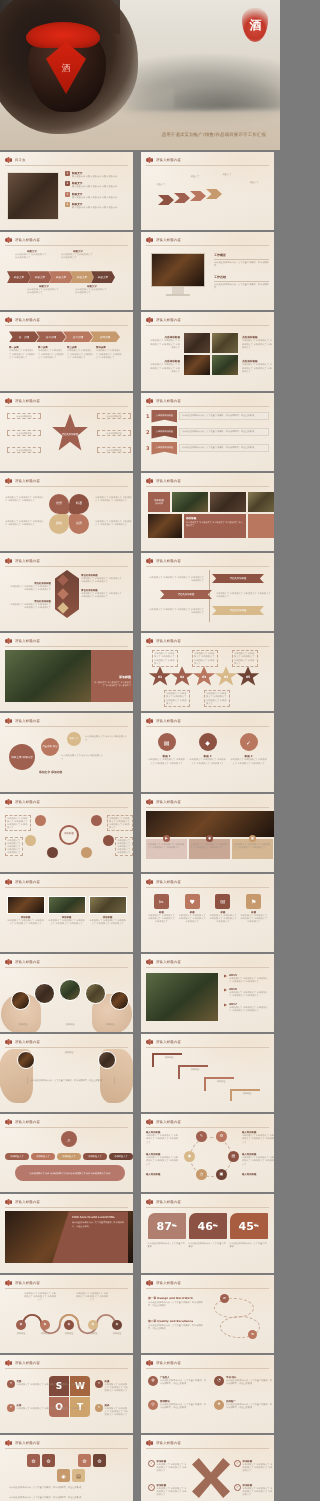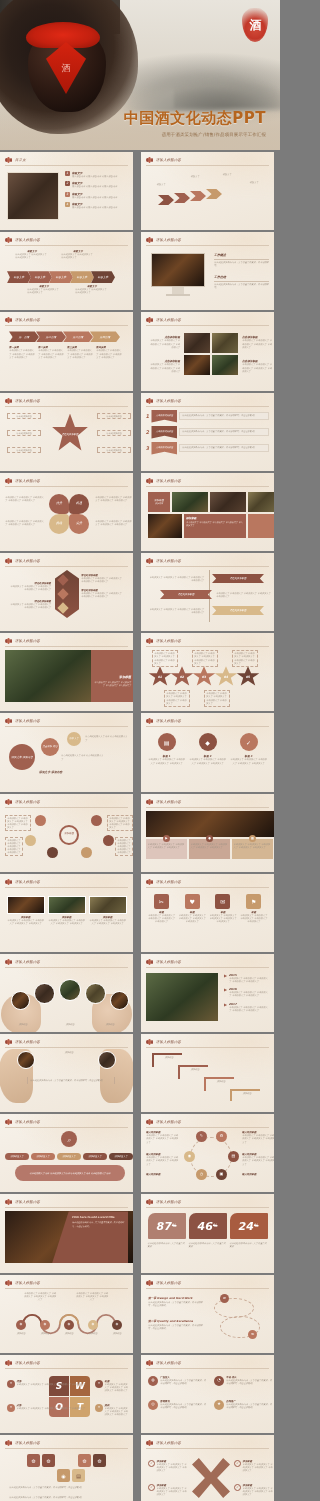--- a/index.html
+++ b/index.html
@@ -83,21 +83,20 @@
   
   .grid{
     display:grid; grid-template-columns:1fr 1fr;
     gap:2px; padding:2px 0 0 0; background:#7b7b7b;
   }
   .slide{
     position:relative; width:133px; height:78.2px; overflow:hidden;
     background:
       radial-gradient(ellipse 120% 90% at 80% 10%, #f0e3d2 0%, rgba(240,227,210,0) 58%),
       linear-gradient(160deg,#f7f2ea 0%,#f3ece2 45%,#efe6d9 100%);
-    font-style: italic;
   }
   .slide-hdr{ position:absolute; left:5px; top:5px; display:flex; align-items:center; gap:3px; }
   .hdr-ico{ width:7px; height:6px; flex:none; position:relative; }
   .hdr-ico i{ position:absolute; background:#9c4a3c; border-radius:50%; }
   .hdr-ico i:nth-child(1){ left:0; top:1px; width:3px; height:4px; }
   .hdr-ico i:nth-child(2){ left:2.4px; top:0; width:2.6px; height:6px; background:#b9604a; }
   .hdr-ico i:nth-child(3){ left:4.6px; top:1px; width:2.6px; height:4px; }
   .hdr-txt{ font-size:3.4px; color:#7d4a38; letter-spacing:.2px; white-space:nowrap; }
   .hdr-rule{ position:absolute; left:5px; top:13px; right:5px; height:.5px; background:#d8c7b4; }
 
@@ -137,21 +136,20 @@
     <div class="hero-people"></div>
     <div class="hero-ink"></div>
     <div class="jar"></div>
     <div class="jar-ribbon"></div>
     <div class="jar-diamond">
       <span>酒</span>
     </div>
     <div class="seal">
       <div class="seal-body">酒</div>
     </div>
-    <div class="hero-title">中国酒文化动态PPT</div>
     <div class="hero-sub">适用于酒类策划推广/销售/作品项目展示等工作汇报</div>
   </div>
 
   <div class="grid">
 
     <div class="slide">
       <div class="slide-hdr">
         <span class="hdr-ico">
             <i></i>
             <i></i>
@@ -937,21 +935,21 @@
         </div>
         <div style="width:38px;">
           <div class="rnd-tl" style="height:26px;background:#8c5243;display:flex;align-items:center;justify-content:center;">
             <span class="pct">46</span>
               <s class="pct" style="font-size:4.5px;color:#fff;">%</s>
           </div>
           <div class="tiny" style="margin-top:2.5px">请在此处添加具体内容，文字尽量言简意赅</div>
         </div>
         <div style="width:38px;">
           <div class="rnd-tl" style="height:26px;background:#a85c40;display:flex;align-items:center;justify-content:center;">
-            <span class="pct">24</span>
+            <span class="pct">45</span>
               <s class="pct" style="font-size:4.5px;color:#fff;">%</s>
           </div>
           <div class="tiny" style="margin-top:2.5px">请在此处添加具体内容，文字尽量言简意赅</div>
         </div>
       </div>
     </div>
 
     <div class="slide">
       <div class="slide-hdr">
         <span class="hdr-ico">

